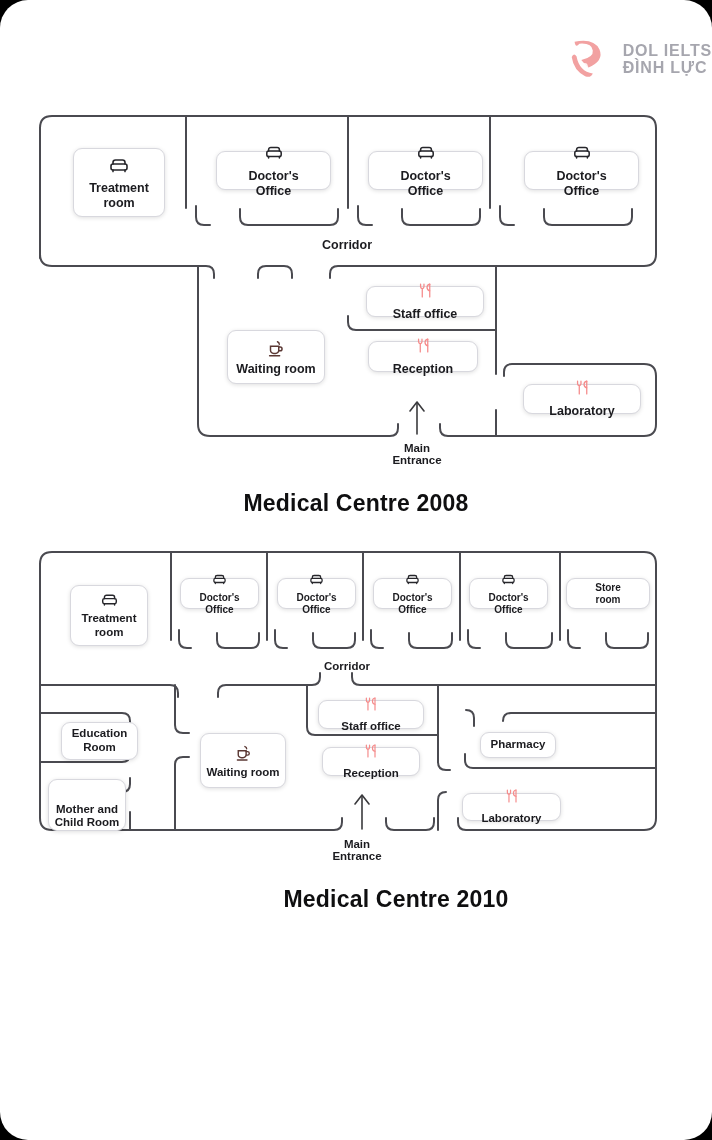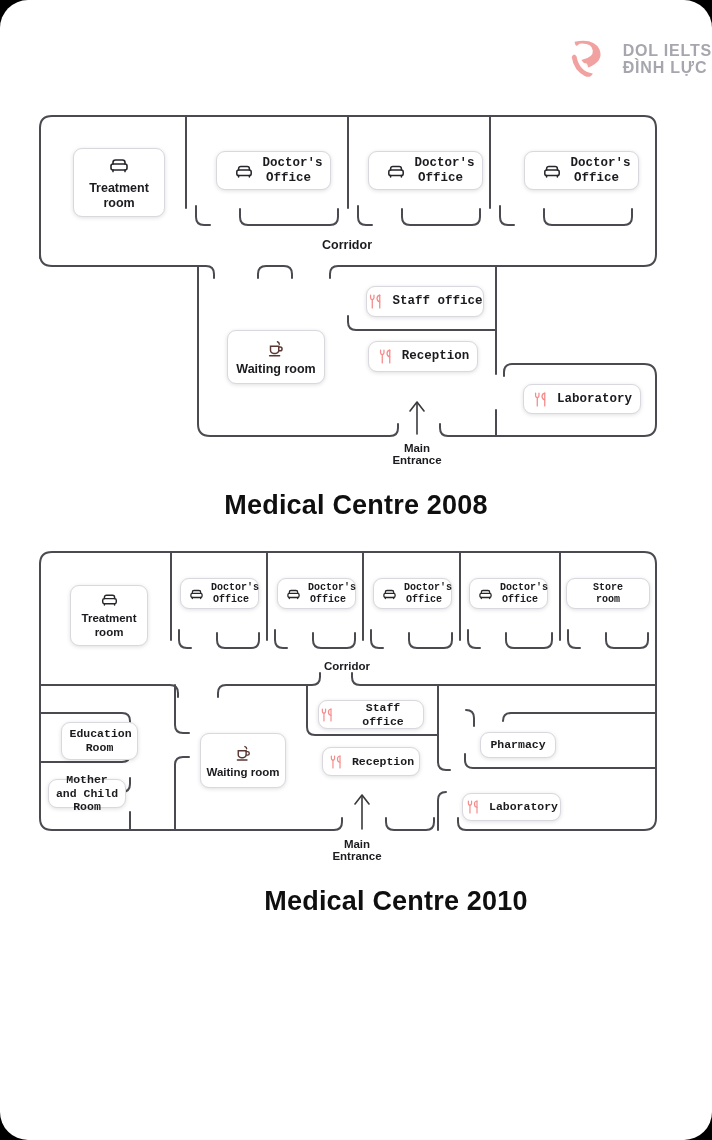--- a/index.html
+++ b/index.html
@@ -10,25 +10,25 @@
   .logo-mark{width:46px;height:46px;}
   .logo-text{display:flex;flex-direction:column;line-height:17px;font-size:16px;font-weight:700;
              letter-spacing:.8px;color:#a6a6ae;}
   
   .walls{position:absolute;left:0;top:0;width:712px;height:1140px;}
   
   .room-box{position:absolute;background:#fff;border:1px solid #d8d8de;border-radius:9px;
             box-shadow:0 1px 4px rgba(0,0,0,.13);display:flex;align-items:center;justify-content:center;
             font-weight:600;color:#1b1b1f;text-align:center;box-sizing:border-box;line-height:1.18;}
   .room-box.v{flex-direction:column;gap:6px;}
-  .room-box.h{gap:8px;font-family:Liberation Mono, monospace;}
+  .room-box.h{flex-direction:column;gap:8px;}
   .fs13{font-size:12.5px;} .fs11{font-size:11.5px;} .fs10{font-size:10px;}
   .icon{display:flex;align-items:center;justify-content:center;flex:0 0 auto;}
   .plain-label{position:absolute;font-weight:600;color:#1b1b1f;text-align:center;}
-  .map-title{position:absolute;left:0;width:712px;text-align:center;font-size:27px;font-weight:800;color:#0f0f10;
+  .map-title{position:absolute;left:0;width:712px;text-align:center;font-size:23px;font-weight:800;color:#0f0f10;
              letter-spacing:.2px;}
   .wrapspan{display:inline-block;}
 </style>
 </head>
 <body>
 
 <div class="page">
 
   <div class="logo">
     <svg class="logo-mark" viewBox="0 0 48 48">
@@ -272,21 +272,21 @@
   <div class="room-box h fs10" style="left:566px;top:578px;width:84px;height:31px;">
     <span class="wrapspan" style="width:34px">Store room</span>
   </div>
 
   <span class="plain-label fs11" style="left:307px;top:660px;width:80px;">Corridor</span>
 
   <div class="room-box h fs11" style="left:61px;top:722px;width:77px;height:38px;">
     <span class="wrapspan" style="width:60px">Education Room</span>
   </div>
 
-  <div class="room-box h fs11" style="left:48px;top:779px;width:78px;height:29px;">
+  <div class="room-box h fs11" style="left:48px;top:779px;width:78px;height:52px;justify-content:flex-end;">
     <span class="wrapspan" style="width:66px">Mother and Child Room</span>
   </div>
 
   <div class="room-box v fs11" style="left:200px;top:733px;width:86px;height:55px;gap:3px;">
     <span class="icon">
       <svg width="23" height="21" viewBox="0 0 24 24" fill="none" stroke="#5A3733" stroke-width="1.6" stroke-linecap="round">
         <path d="M6 10 h9 v4.5 a3.5 3.5 0 0 1 -3.5 3.5 h-2 A3.5 3.5 0 0 1 6 14.5 Z"></path>
         <path d="M15 11 h1.6 a2 2 0 0 1 0 4 H15"></path>
         <path d="M13.6 5.2 c1.5 .5 2 1.5 2 2.6"></path>
         <path d="M5 20.5 h11"></path>

